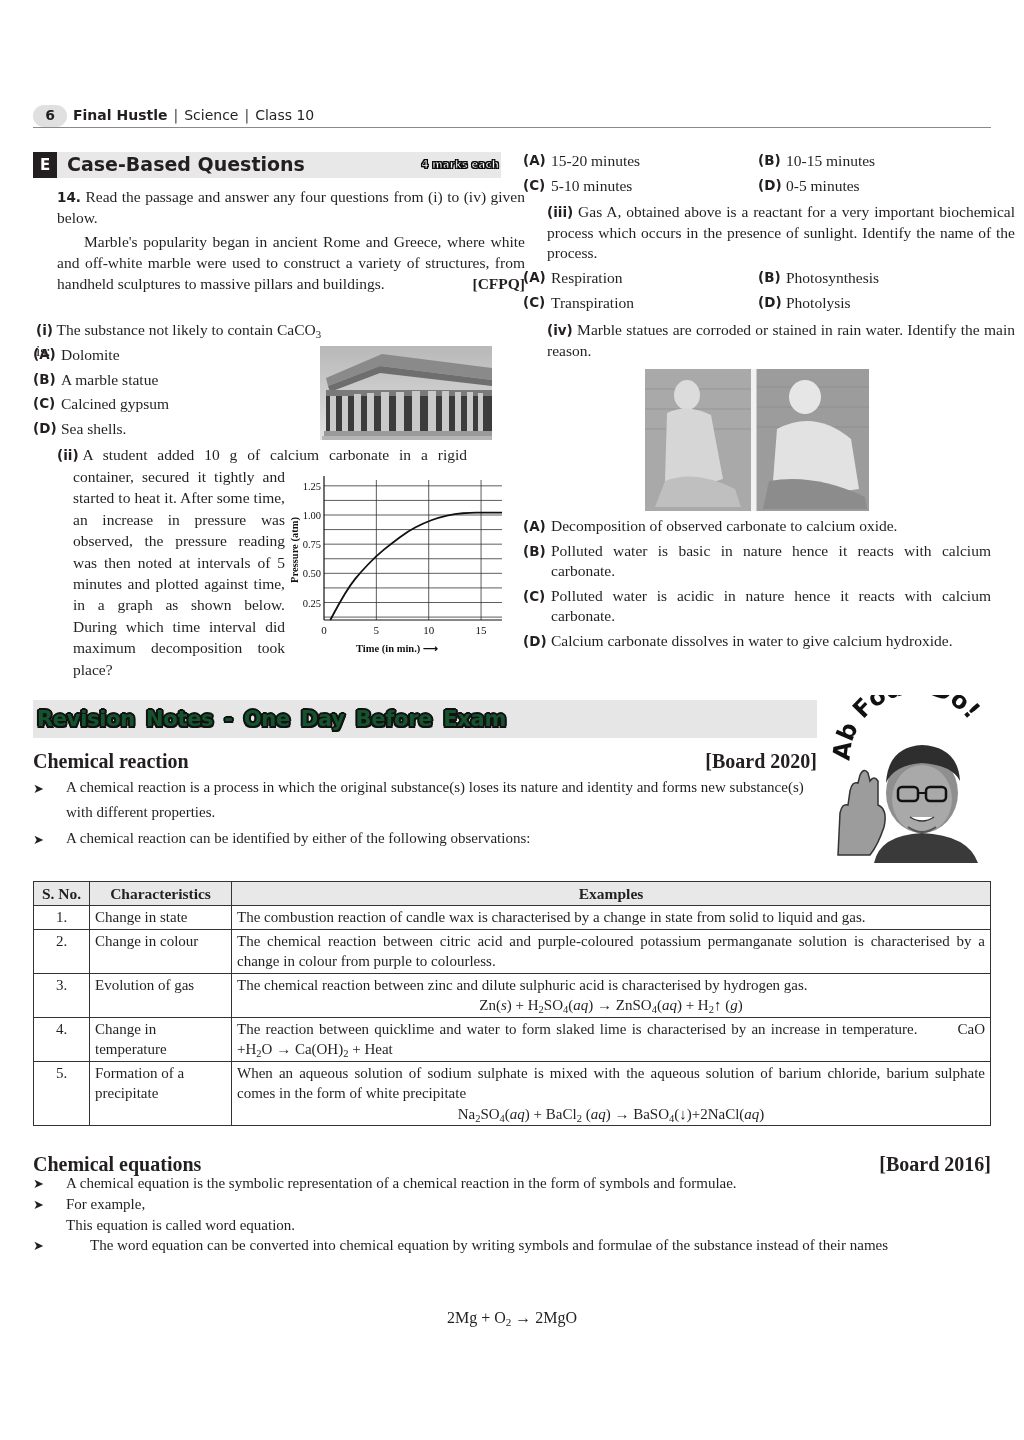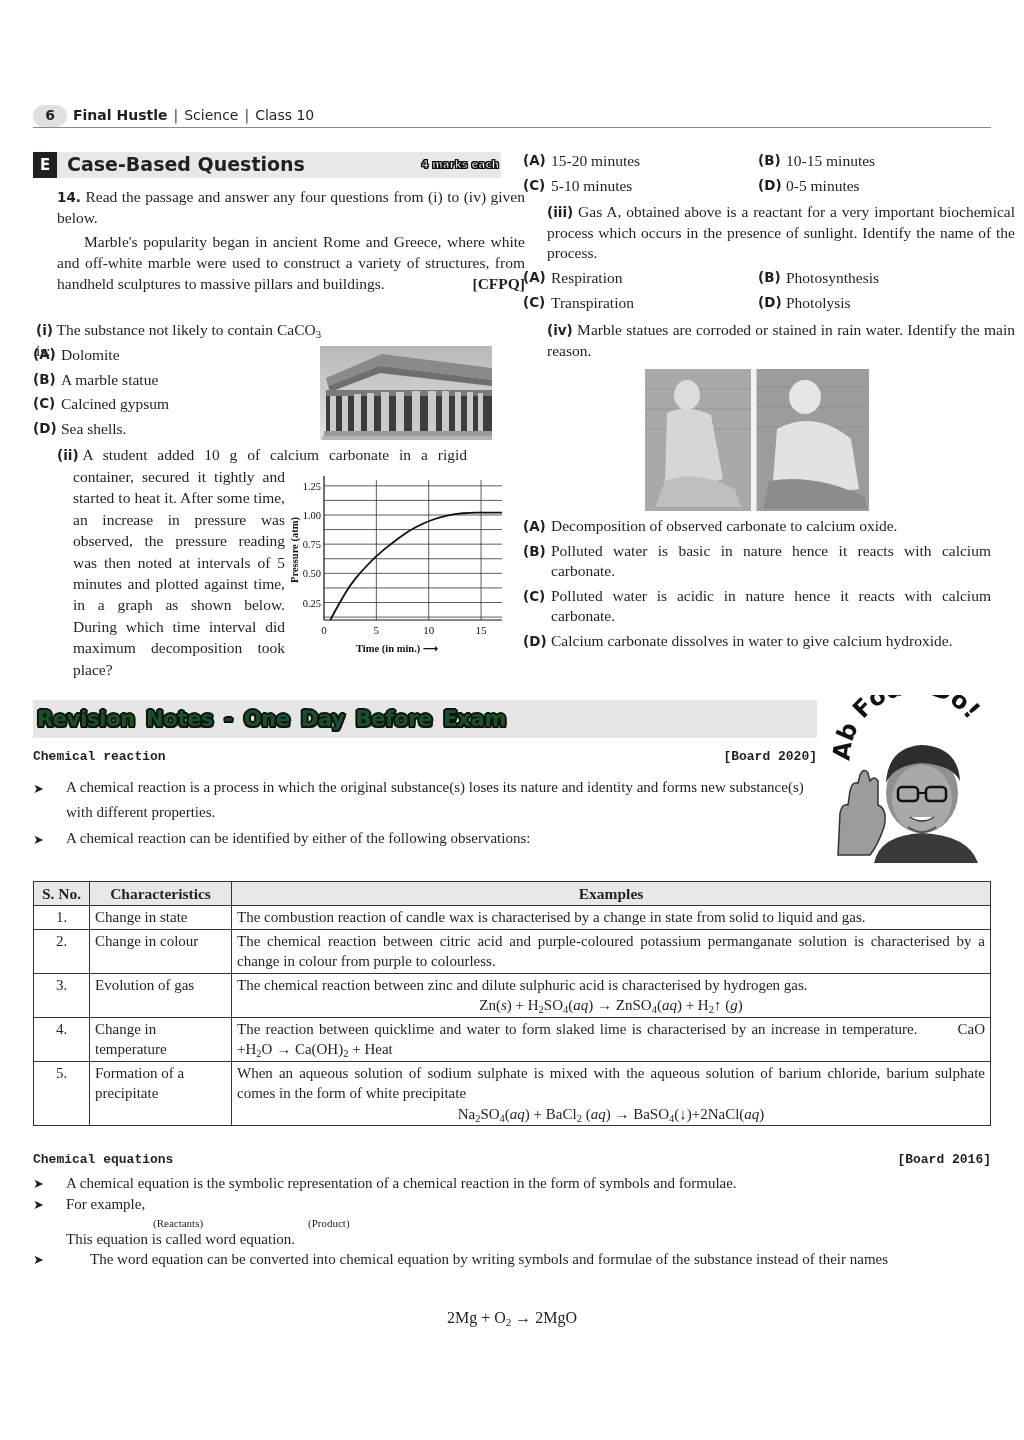--- a/index.html
+++ b/index.html
@@ -51,21 +51,21 @@
   .opts-iv { left: 523px; top: 516px; width: 468px; }
   .opts-iv .opt-item { display: flex; margin-bottom: 5px; line-height: 20px; }
   .opts-iv .opt-item .lbl { width: 28px; flex: none; }
   .opts-iv .opt-item .txt { text-align: justify; flex: 1; }
 
   
   .rev-head { left: 33px; top: 700px; width: 784px; height: 38px; background: #e6e6e6; display: flex; align-items: center; }
   .rev-title { font-family: "DejaVu Sans", sans-serif; font-weight: bold; font-size: 21px; color: #14532d; letter-spacing: -0.3px; text-shadow: 2px 0 0 #111, -2px 0 0 #111, 0 2px 0 #111, 0 -2px 0 #111, 1.5px 1.5px 0 #111, -1.5px -1.5px 0 #111, 1.5px -1.5px 0 #111, -1.5px 1.5px 0 #111; margin-left: 4px; word-spacing: 4px; }
   .mascot { left: 822px; top: 695px; width: 178px; height: 168px; }
 
-  .subhead { font-family: Liberation Mono, monospace; font-weight: bold; font-size: 13px; }
+  .subhead { font-family: Liberation Serif, serif; font-weight: bold; font-size: 20px; }
   .ch-rx { left: 33px; top: 748px; width: 784px; display: flex; justify-content: space-between; }
   .bullets1 { left: 33px; top: 775px; width: 784px; font-family: "Liberation Serif", serif; font-size: 15px; }
   .bullet { display: flex; }
   .bullet .arrow { width: 33px; flex: none; font-size: 13px; padding-top: 1px; }
   .bullets1 .bullet { line-height: 25px; margin-bottom: 1px; }
 
   
   .tbl { left: 33px; top: 881px; width: 958px; border-collapse: collapse; font-size: 15px; }
   .tbl th, .tbl td { border: 1.5px solid #333; vertical-align: top; padding: 1px 5px; }
   .tbl th { background: #e8e8e8; font-weight: bold; font-size: 15.5px; line-height: 21px; }
@@ -380,23 +380,19 @@
 </div>
 <div class="abs bullets2">
   <div class="bullet">
       <span class="arrow">➤</span>
       <span>A chemical equation is the symbolic representation of a chemical reaction in the form of symbols and formulae.</span>
     </div>
   <div class="bullet">
       <span class="arrow">➤</span>
       <span>For example,</span>
     </div>
-  <div class="word-eq-labels">
-    <span style="left:120px;">(Reactants)</span>
-    <span style="left:275px;">(Product)</span>
-  </div>
   <div style="margin-left:33px;">This equation is called word equation.</div>
   <div class="bullet">
       <span class="arrow">➤</span>
       <span class="para">The word equation can be converted into chemical equation by writing symbols and formulae of the substance instead of their names</span>
     </div>
 </div>
 <div class="abs final-eq chem">2Mg + O<sub>2</sub> → 2MgO</div>
 
 </body></html>

